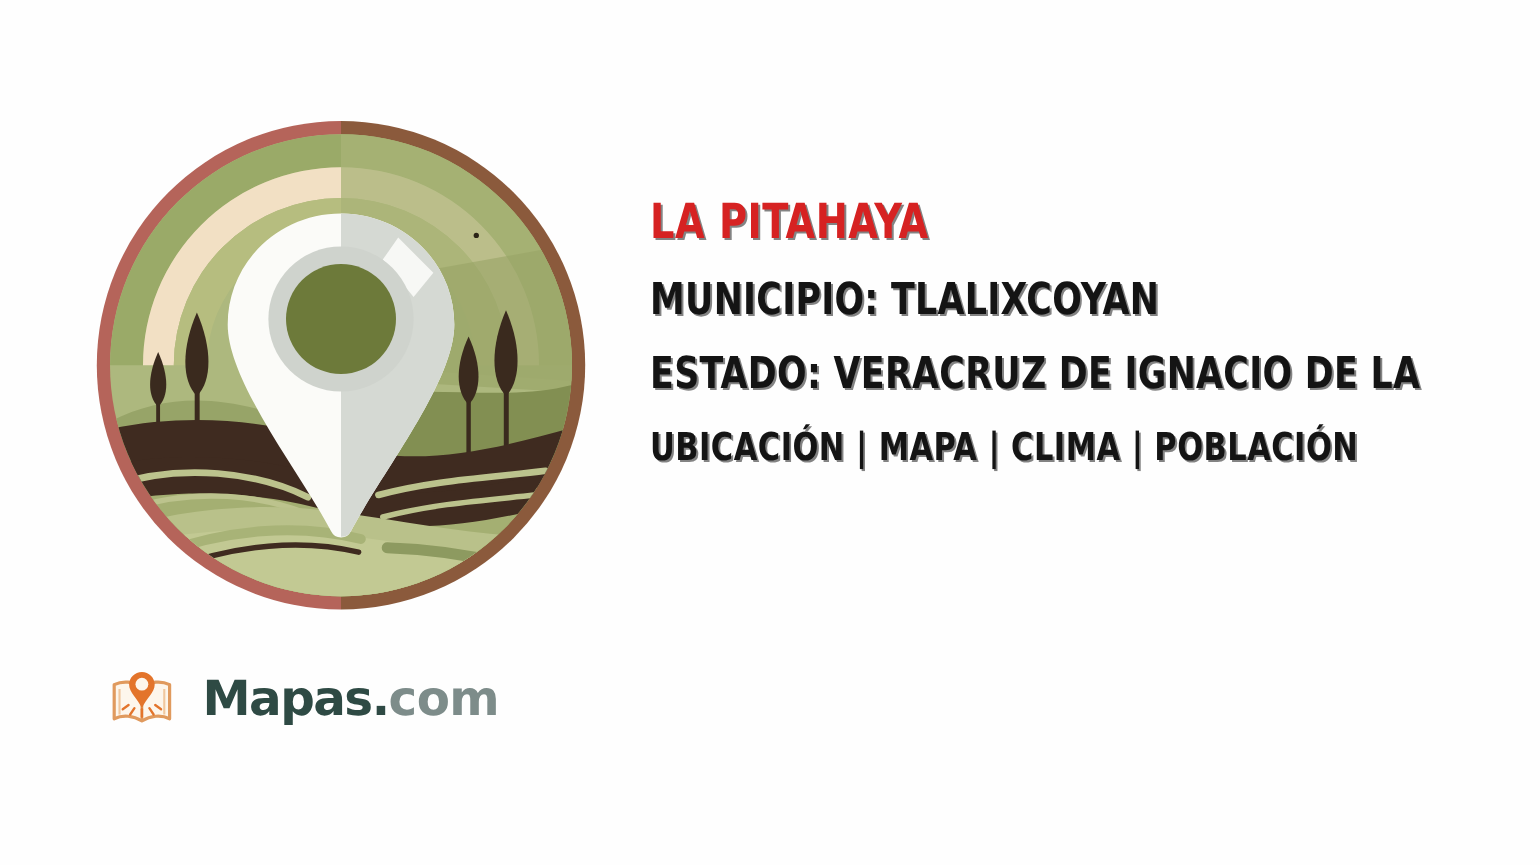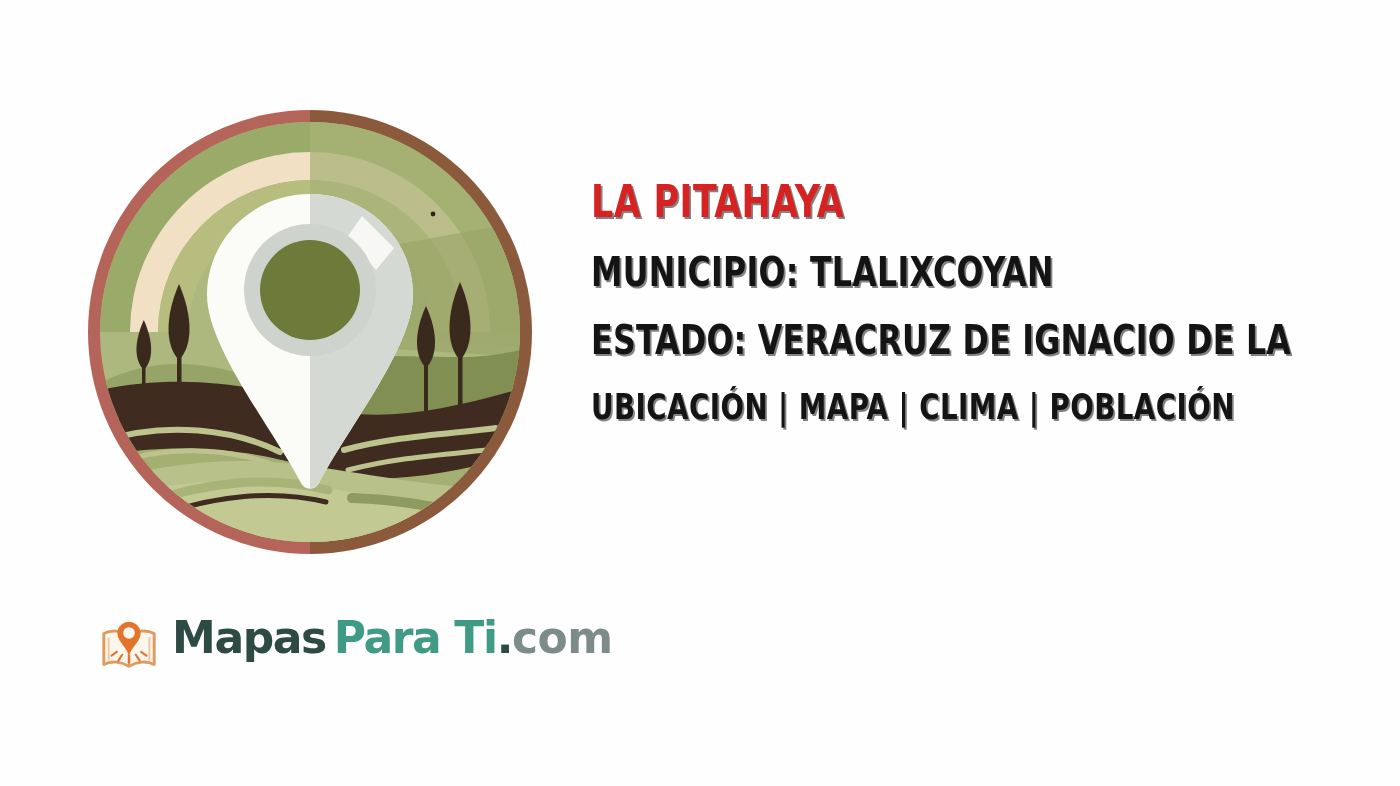--- a/index.html
+++ b/index.html
@@ -33,24 +33,24 @@
   .emblem-svg {
     display: block;
     width: 468px;
     height: 468px;
   }
 
   
   .brand {
     position: absolute;
     left: 98px;
-    top: 616px;
+    top: 600px;
     display: flex;
-    align-items: flex-start;
-    gap: 12px;
+    align-items: center;
+    gap: 24px;
     height: 72px;
   }
   .brand-mark {
     width: 62px;
     height: 62px;
     flex: 0 0 62px;
   }
   .brand-text {
     font-family: "DejaVu Sans", sans-serif;
     font-size: 44px;
@@ -202,21 +202,20 @@
       <g stroke="#e3742b" stroke-width="2.2" stroke-linecap="round">
         <path d="M 32 41 L 32 48"></path>
         <path d="M 25 40 L 21 46"></path>
         <path d="M 39 40 L 43 46"></path>
         <path d="M 19.5 37 L 14 41"></path>
         <path d="M 44.5 37 L 50 41"></path>
       </g>
     </svg>
     <div class="brand-text">
       <span class="brand-mapas">Mapas</span>
-      <span class="brand-parati">Para Ti</span>
       <span class="brand-dot">.</span>
       <span class="brand-com">com</span>
     </div>
   </div>
 
   <div class="info">
     <div class="line line-title">LA PITAHAYA</div>
     <div class="line line-muni">MUNICIPIO: TLALIXCOYAN</div>
     <div class="line line-estado">ESTADO: VERACRUZ DE IGNACIO DE LA</div>
     <div class="line line-nav">UBICACIÓN | MAPA | CLIMA | POBLACIÓN</div>

